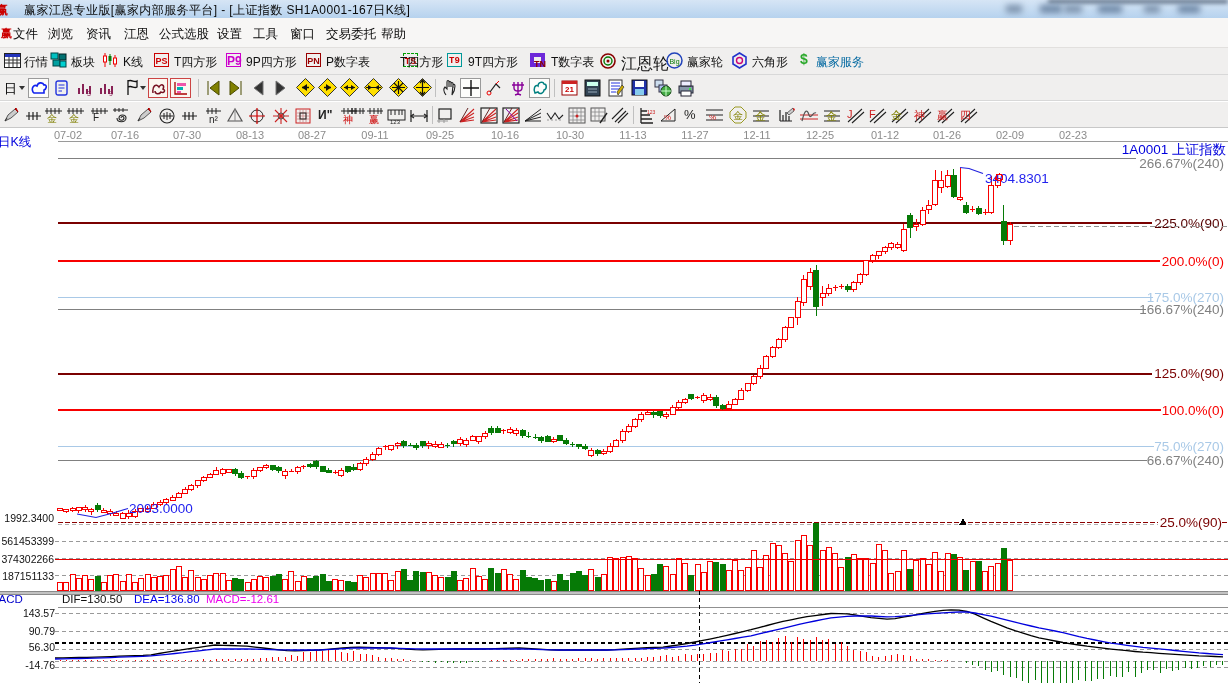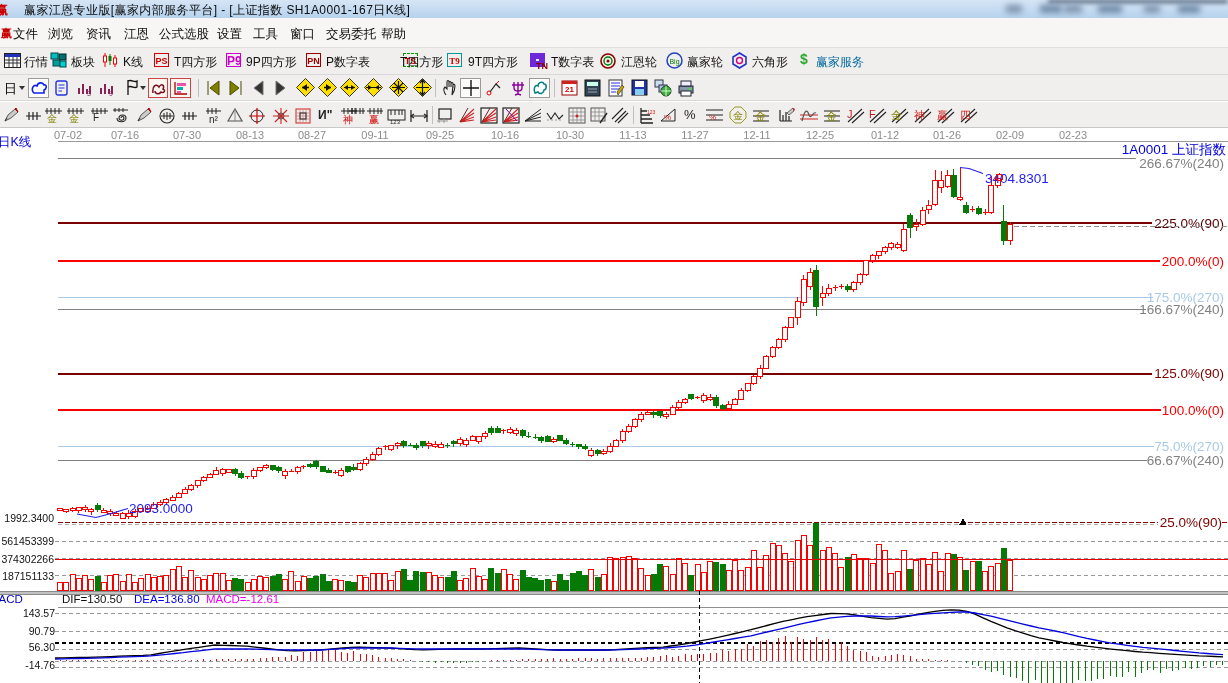--- a/index.html
+++ b/index.html
@@ -54,30 +54,30 @@
       </svg>
       <span style="position:absolute;left:123px;top:6px;font-size:12px;color:#111;white-space:nowrap">K线</span>
       <span style="position:absolute;left:154px;top:5px;width:15px;height:14px;border:1px solid #cc0000;color:#cc0000;font-size:9px;font-weight:bold;text-align:center;line-height:14px;font-family:'Liberation Sans',sans-serif;">PS</span>
       <span style="position:absolute;left:174px;top:6px;font-size:12px;color:#111;white-space:nowrap">T四方形</span>
       <span style="position:absolute;left:226px;top:5px;width:15px;height:14px;border:1px solid #cc00cc;color:#cc00cc;font-size:12px;font-weight:bold;text-align:left;line-height:14px;font-family:'Liberation Sans',sans-serif;">P9</span>
       <span style="position:absolute;left:246px;top:6px;font-size:12px;color:#111;white-space:nowrap">9P四方形</span>
       <span style="position:absolute;left:306px;top:5px;width:15px;height:14px;border:1px solid #990000;color:#990000;font-size:9px;font-weight:bold;text-align:center;line-height:14px;font-family:'Liberation Sans',sans-serif;">PN</span>
       <span style="position:absolute;left:326px;top:6px;font-size:12px;color:#111;white-space:nowrap">P数字表</span>
       <span style="position:absolute;left:380px;top:5px;width:15px;height:14px;border:1px dashed #00a000;color:#cc0000;font-size:9px;font-weight:bold;text-align:center;line-height:14px;font-family:'Liberation Sans',sans-serif;margin-left:23px;">TS</span>
       <span style="position:absolute;left:400px;top:6px;font-size:12px;color:#111;white-space:nowrap">T四方形</span>
-      <span style="position:absolute;left:447px;top:5px;width:15px;height:14px;border:1px solid #009999;color:#cc0000;font-size:9px;font-weight:bold;text-align:center;line-height:14px;font-family:Liberation Serif, serif;">T9</span>
+      <span style="position:absolute;left:447px;top:5px;width:15px;height:14px;border:1px solid #009999;color:#cc0000;font-size:9px;font-weight:bold;text-align:center;line-height:14px;font-family:Liberation Mono, monospace;">T9</span>
       <span style="position:absolute;left:468px;top:6px;font-size:12px;color:#111;white-space:nowrap">9T四方形</span>
-      <span style="position:absolute;left:530px;top:5px;width:15px;height:14px;border:6px solid #6d28d9;color:#880000;font-size:9px;font-weight:bold;text-align:center;line-height:14px;font-family:'Liberation Sans',sans-serif;">TN</span>
+      <span style="position:absolute;left:530px;top:5px;width:15px;height:14px;border:4px solid #6d28d9;color:#880000;font-size:9px;font-weight:bold;text-align:center;line-height:14px;font-family:'Liberation Sans',sans-serif;">TN</span>
       <span style="position:absolute;left:551px;top:6px;font-size:12px;color:#111;white-space:nowrap">T数字表</span>
       <svg style="position:absolute;left:600px;top:5px" width="16" height="16">
         <circle cx="8" cy="8" r="7" fill="none" stroke="#880000" stroke-width="1.6"></circle>
         <circle cx="8" cy="8" r="4" fill="none" stroke="#067a06" stroke-width="1.4"></circle>
         <circle cx="8" cy="8" r="1.5" fill="#880000"></circle>
       </svg>
-      <span style="position:absolute;left:621px;top:6px;font-size:12px;color:#111;white-space:nowrap">江恩轮</span>
+      <span style="position:absolute;left:621px;top:6px;font-size:16px;color:#111;white-space:nowrap">江恩轮</span>
       <svg style="position:absolute;left:666px;top:4px" width="17" height="17">
         <circle cx="8.5" cy="8.5" r="7.5" fill="none" stroke="#2244bb" stroke-width="1.5"></circle>
         <text x="8.5" y="11.5" font-size="7" fill="#067a06" text-anchor="middle" font-family="Liberation Sans">Big</text>
       </svg>
       <span style="position:absolute;left:687px;top:6px;font-size:12px;color:#111;white-space:nowrap">赢家轮</span>
       <svg style="position:absolute;left:731px;top:4px" width="17" height="17">
         <polygon points="8.5,1 15,5 15,12 8.5,16 2,12 2,5" fill="none" stroke="#2233cc" stroke-width="1.6"></polygon>
         <circle cx="8.5" cy="8.5" r="3" fill="none" stroke="#cc0077" stroke-width="1.4"></circle>
       </svg>
       <span style="position:absolute;left:752px;top:6px;font-size:12px;color:#111;white-space:nowrap">六角形</span>

